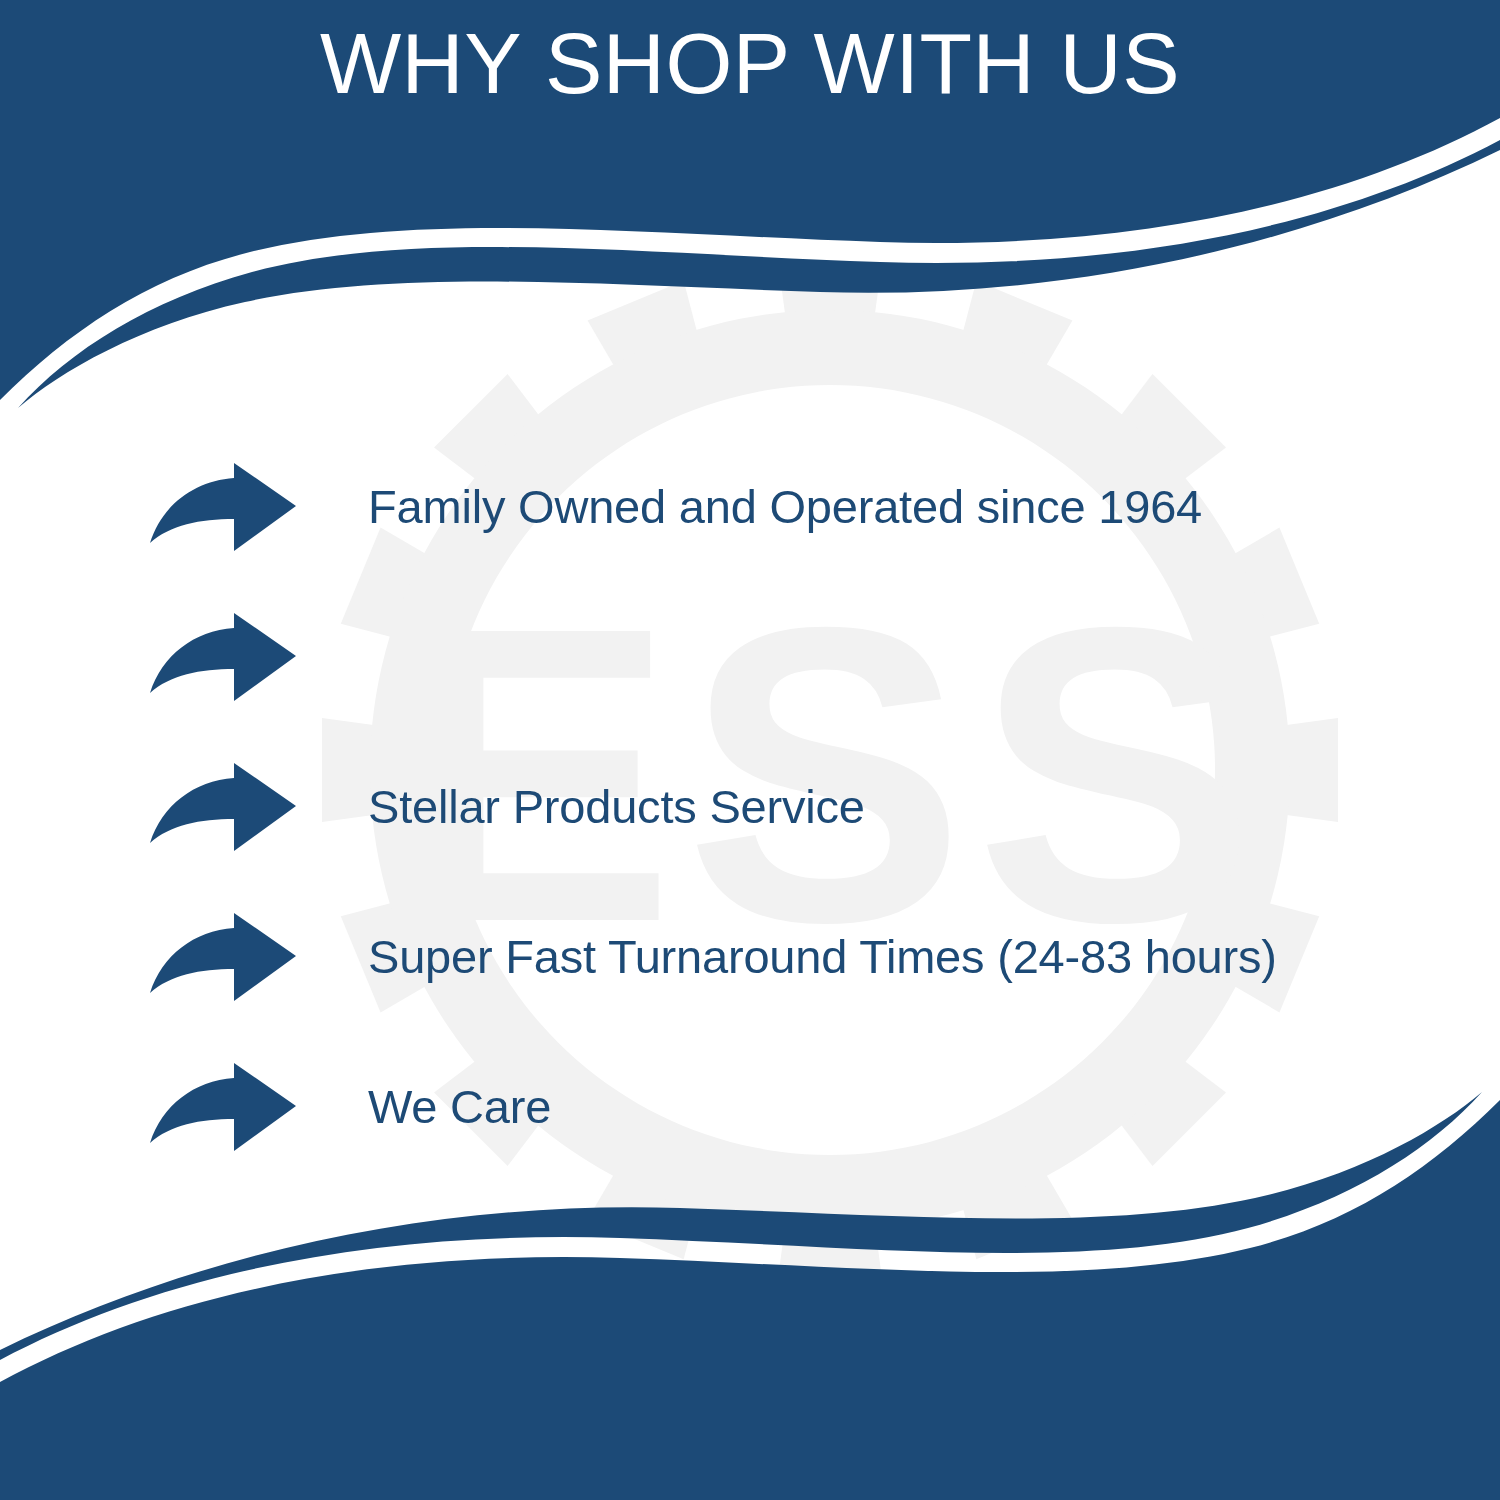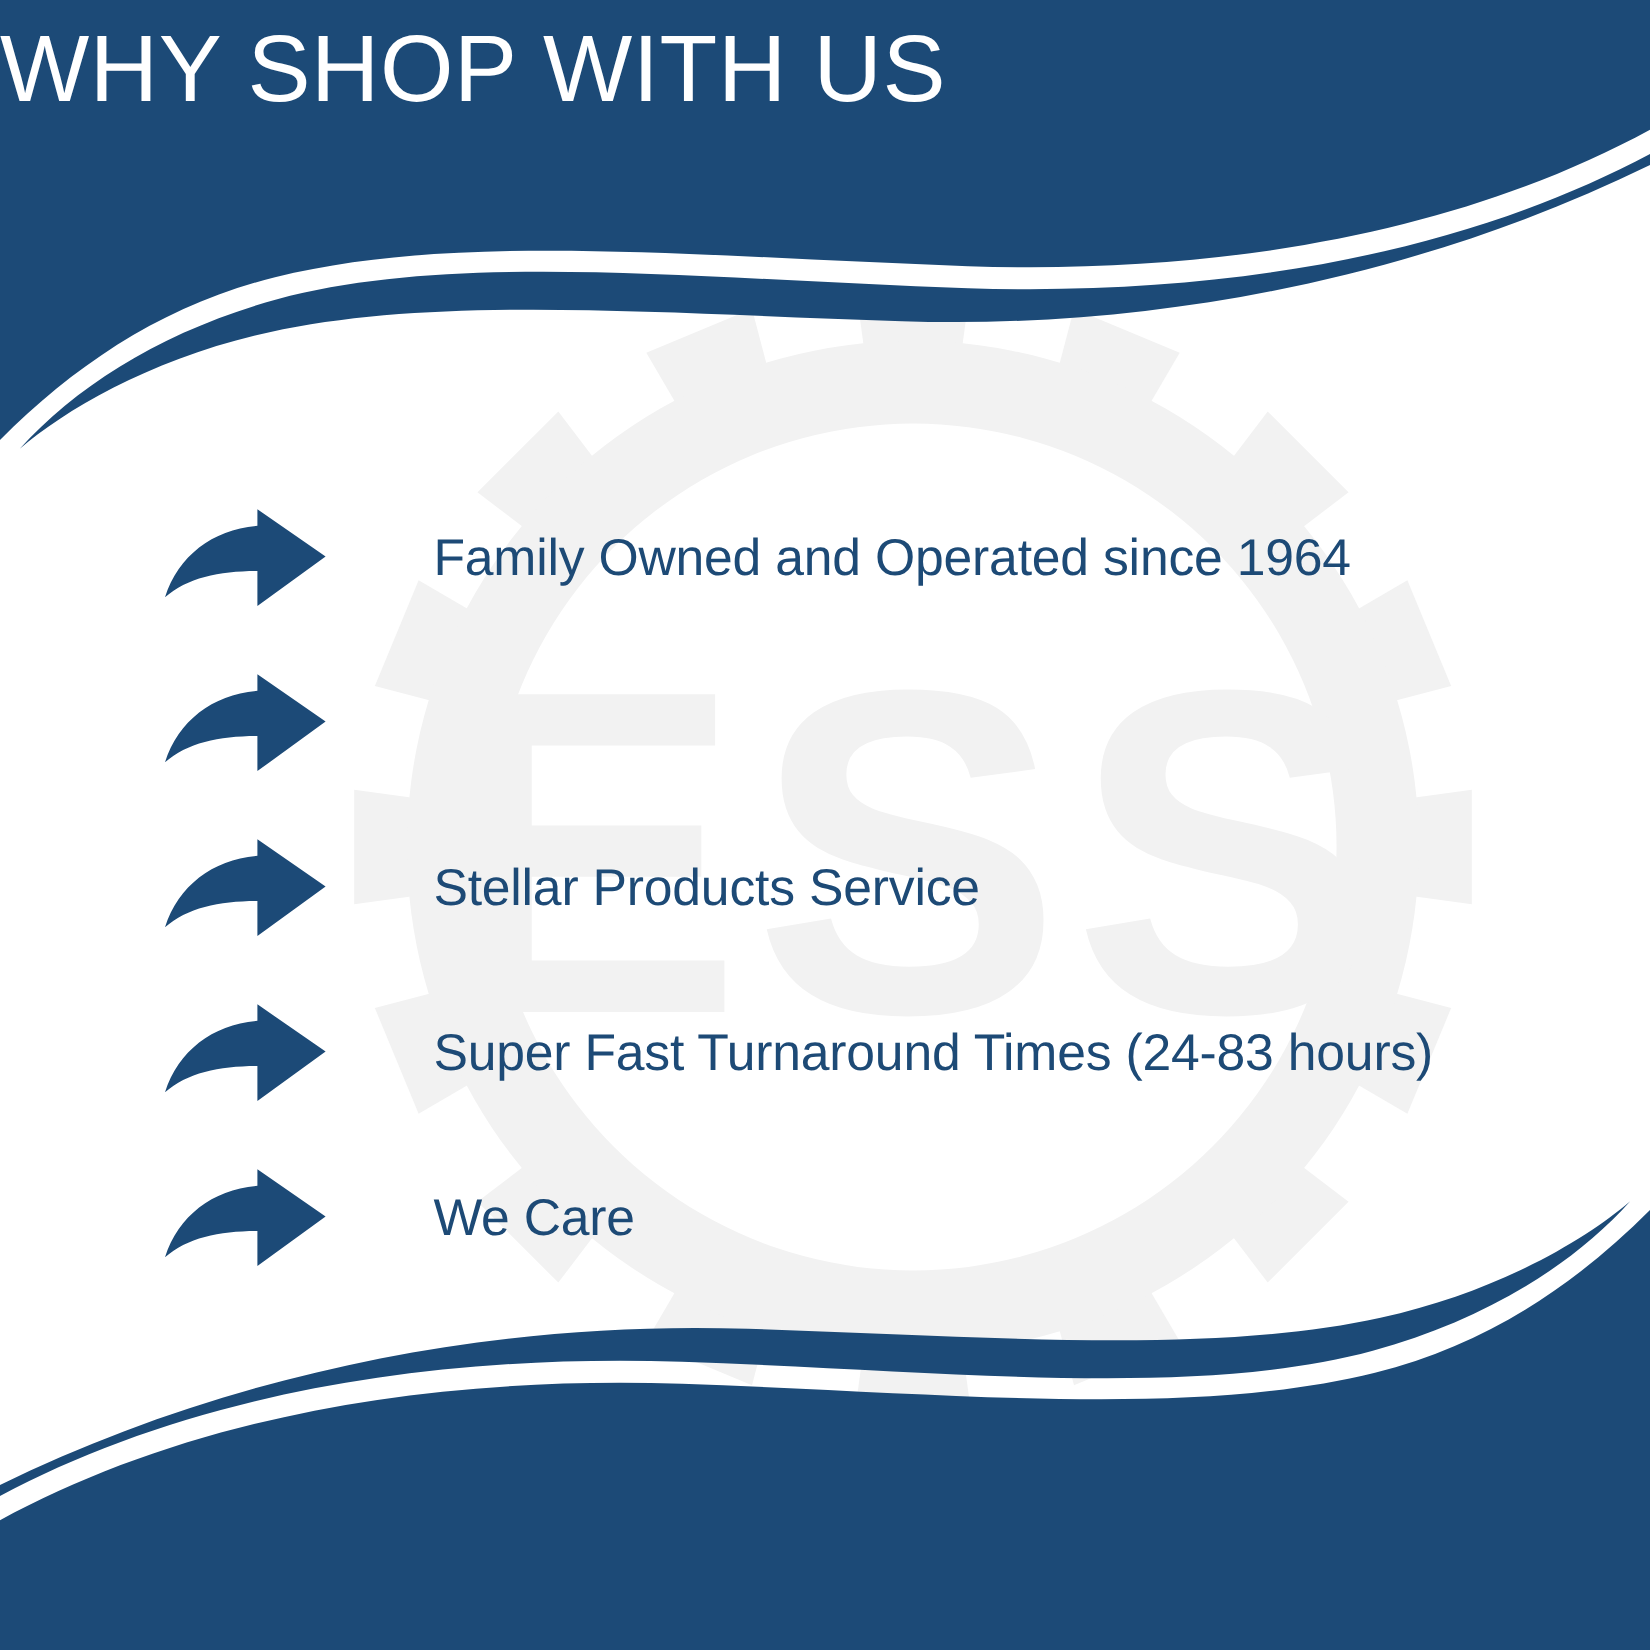--- a/index.html
+++ b/index.html
@@ -43,20 +43,21 @@
     letter-spacing: 10px;
     fill: #f2f2f2;
   }
 
   
   .title-bar {
     position: absolute;
     left: 0;
     top: 18px;
     width: 1500px;
+    text-align: center;
     z-index: 5;
   }
   .title-text {
     display: inline-block;
     color: #ffffff;
     font-family: "Liberation Sans", sans-serif;
     font-size: 86px;
     font-weight: 500;
     letter-spacing: 0.5px;
     line-height: 1.05;
@@ -68,21 +69,20 @@
     position: absolute;
     left: 148px;
     top: 432px;
     width: 1300px;
     z-index: 5;
   }
   .bullet-row {
     display: flex;
     align-items: center;
     height: 150px;
-    gap: 26px;
   }
   .bullet-arrow {
     flex: 0 0 auto;
     width: 150px;
     height: 92px;
     margin-right: 70px;
   }
   .bullet-label {
     color: #1d4a76;
     font-family: "Liberation Sans", sans-serif;

